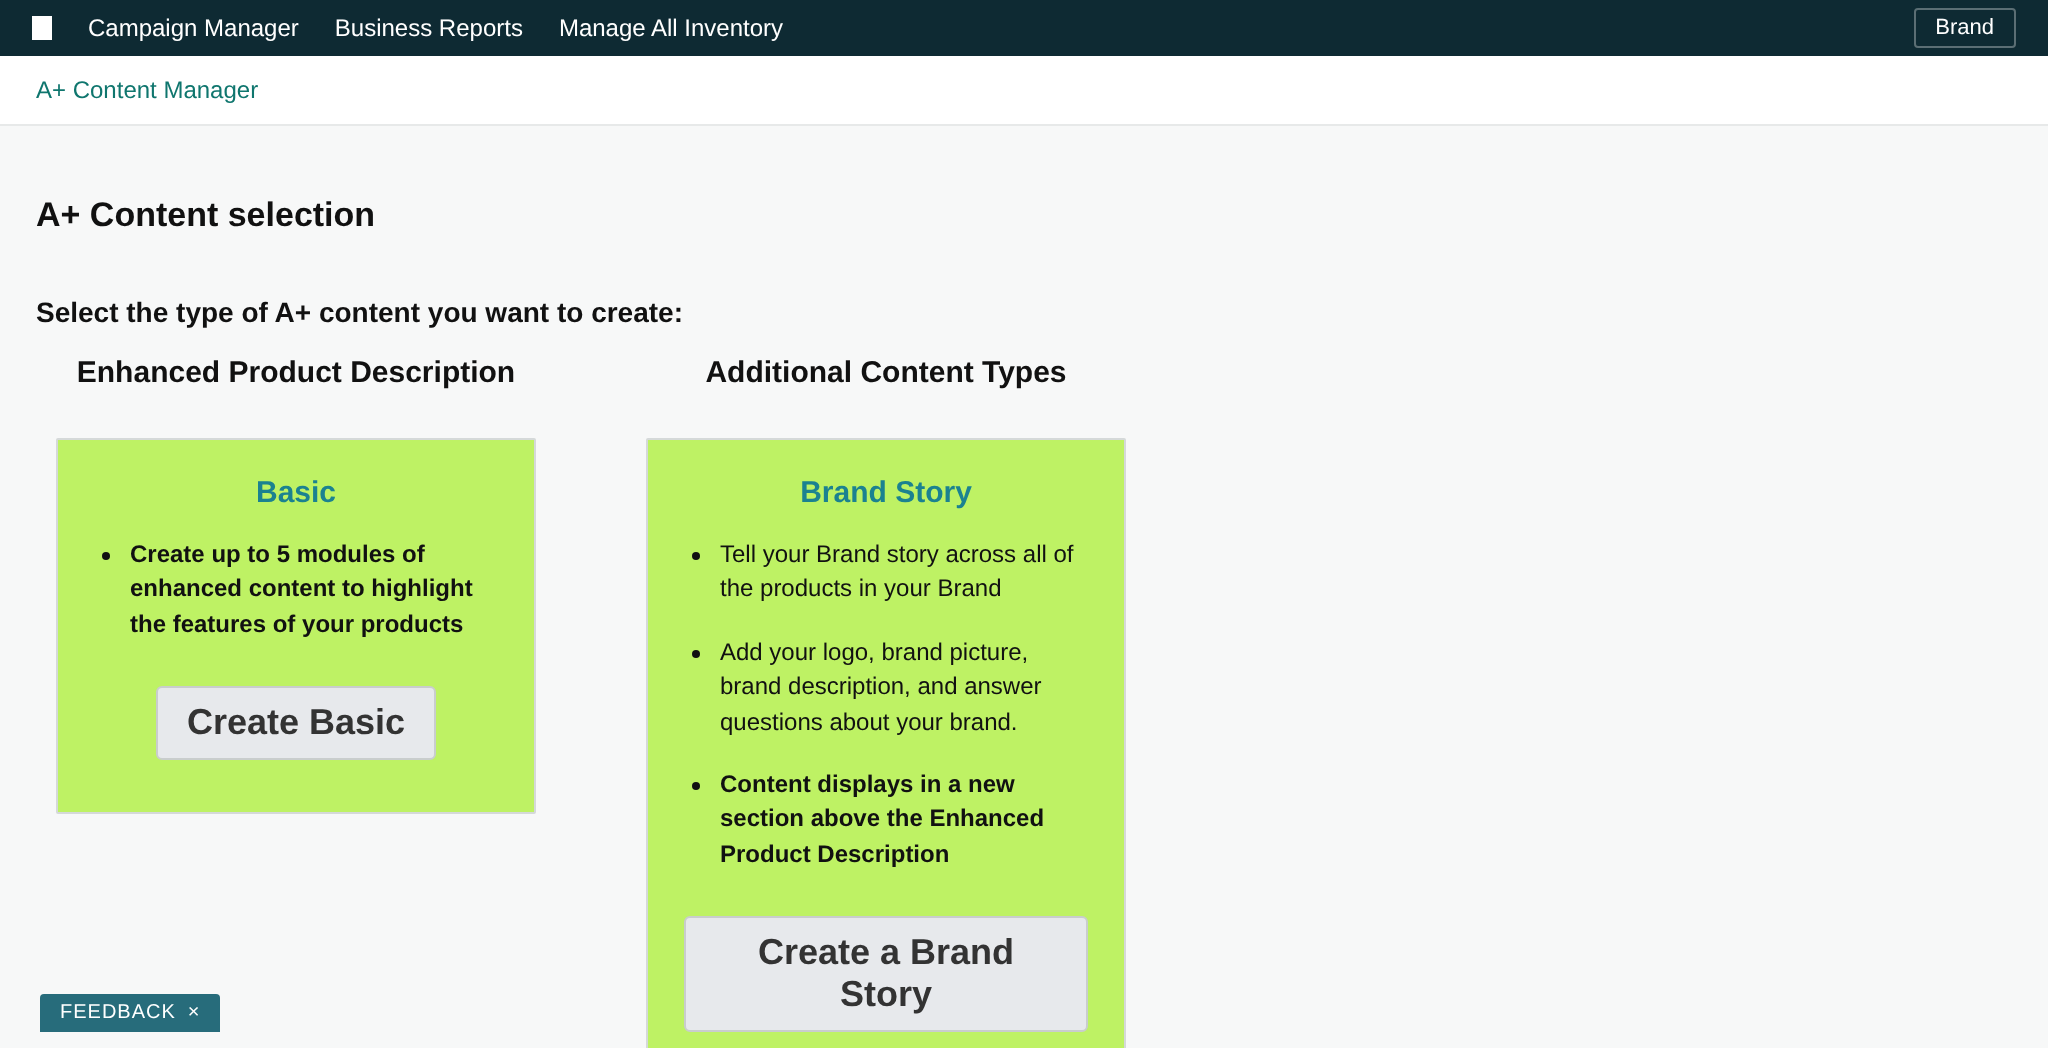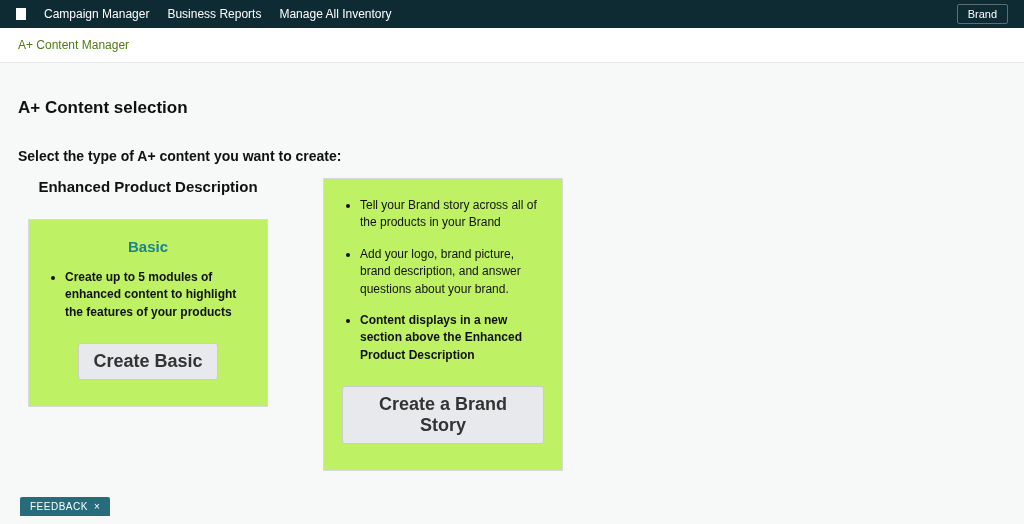--- a/index.html
+++ b/index.html
@@ -37,21 +37,21 @@
       font-size: 11px;
       border-radius: 2px;
       cursor: pointer;
     }
     .breadcrumb-bar {
       background: #fff;
       padding: 10px 18px;
       font-size: 12px;
       border-bottom: 1px solid #e7e9e9;
     }
-    .breadcrumb-link { color: #4d7c0f; cursor: pointer; }
+    .breadcrumb-link { color: #0f766e; cursor: pointer; }
     .page {
       padding: 20px 18px 0 18px;
     }
     .page-title {
       font-size: 17px;
       font-weight: 700;
       color: #111;
       margin-bottom: 30px;
       margin-top: 15px;
     }
@@ -157,21 +157,23 @@
         <ul>
           <li>Create up to 5 modules of enhanced content to highlight the features of your products</li>
         </ul>
         <div class="card-btn-wrap">
           <button class="card-btn">Create Basic</button>
         </div>
       </div>
     </div>
 
     <div class="col">
+      <div class="col-heading">Additional Content Types</div>
       <div class="card">
+        <div class="card-title">Brand Story</div>
         <ul>
           <li>Tell your Brand story across all of the products in your Brand</li>
           <li>Add your logo, brand picture, brand description, and answer questions about your brand.</li>
           <li>Content displays in a new section above the Enhanced Product Description</li>
         </ul>
         <div class="card-btn-wrap">
           <button class="card-btn">Create a Brand Story</button>
         </div>
       </div>
     </div>

